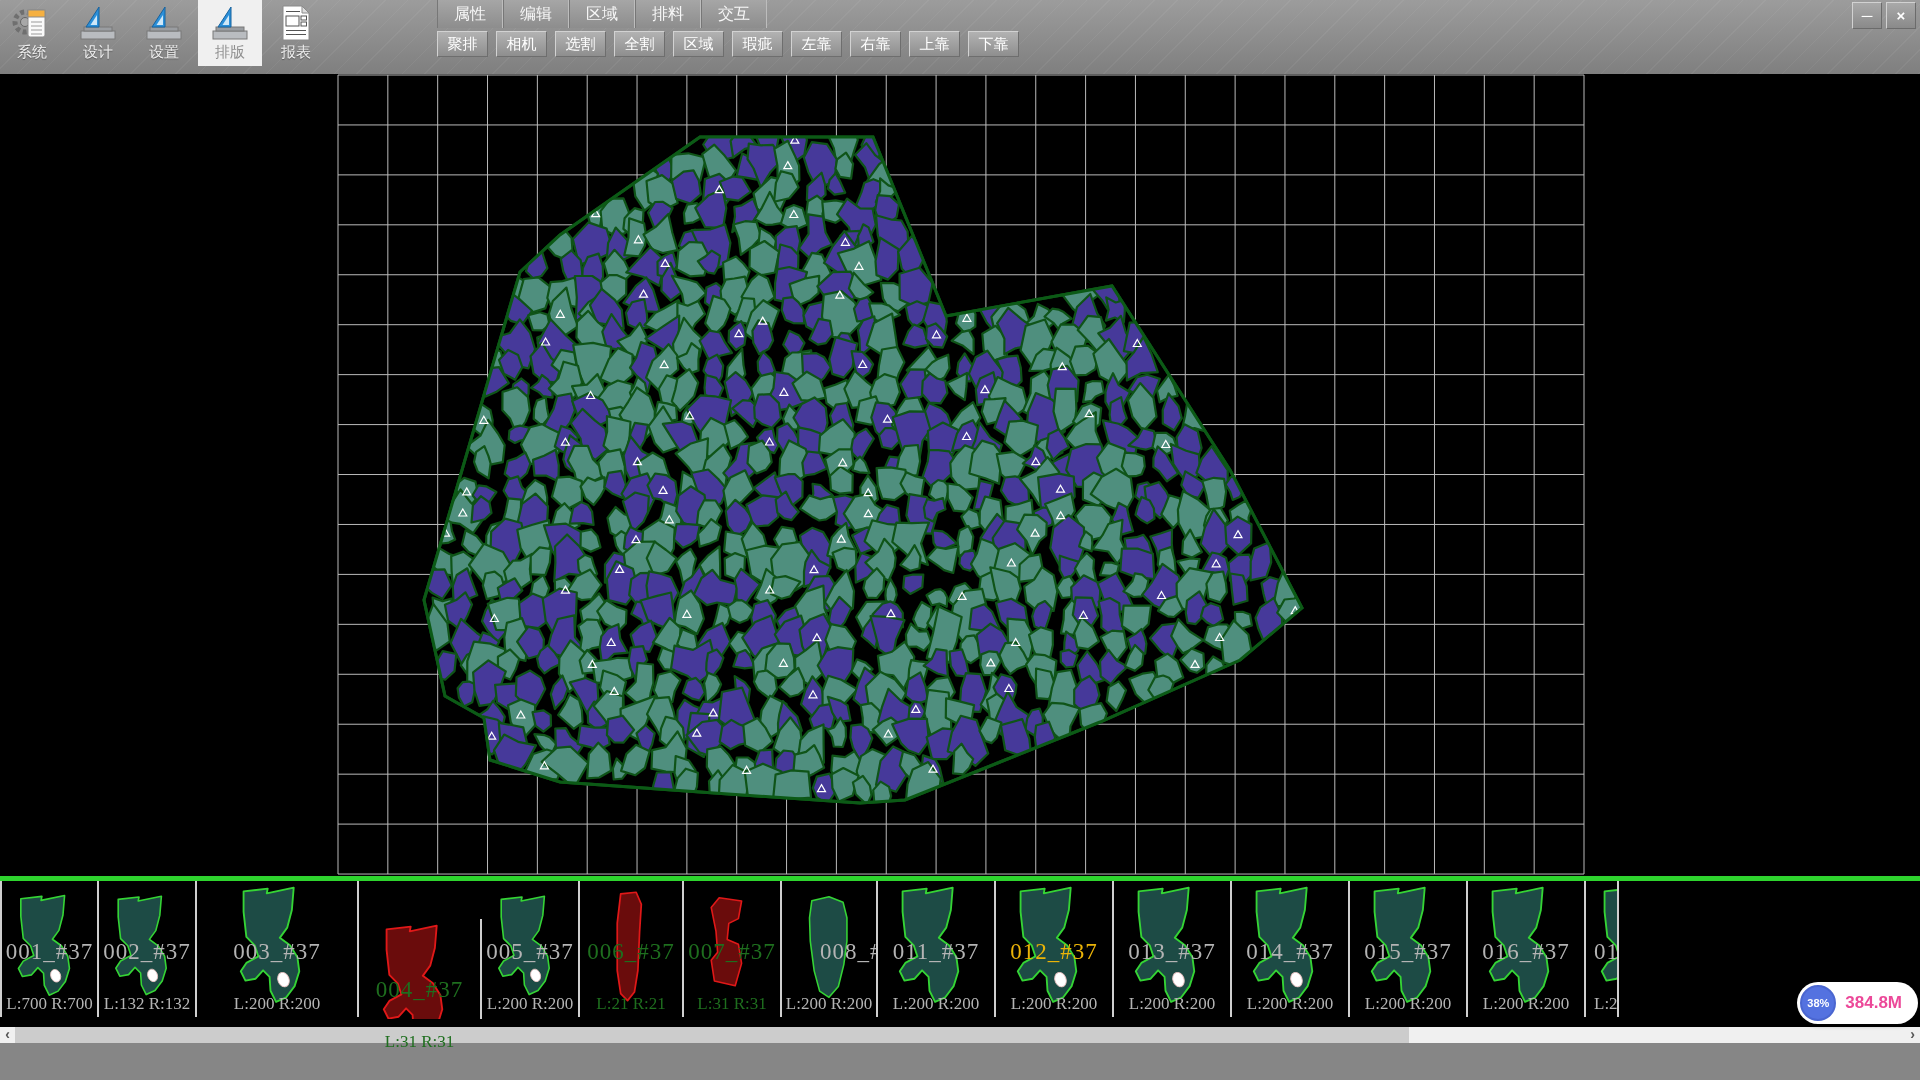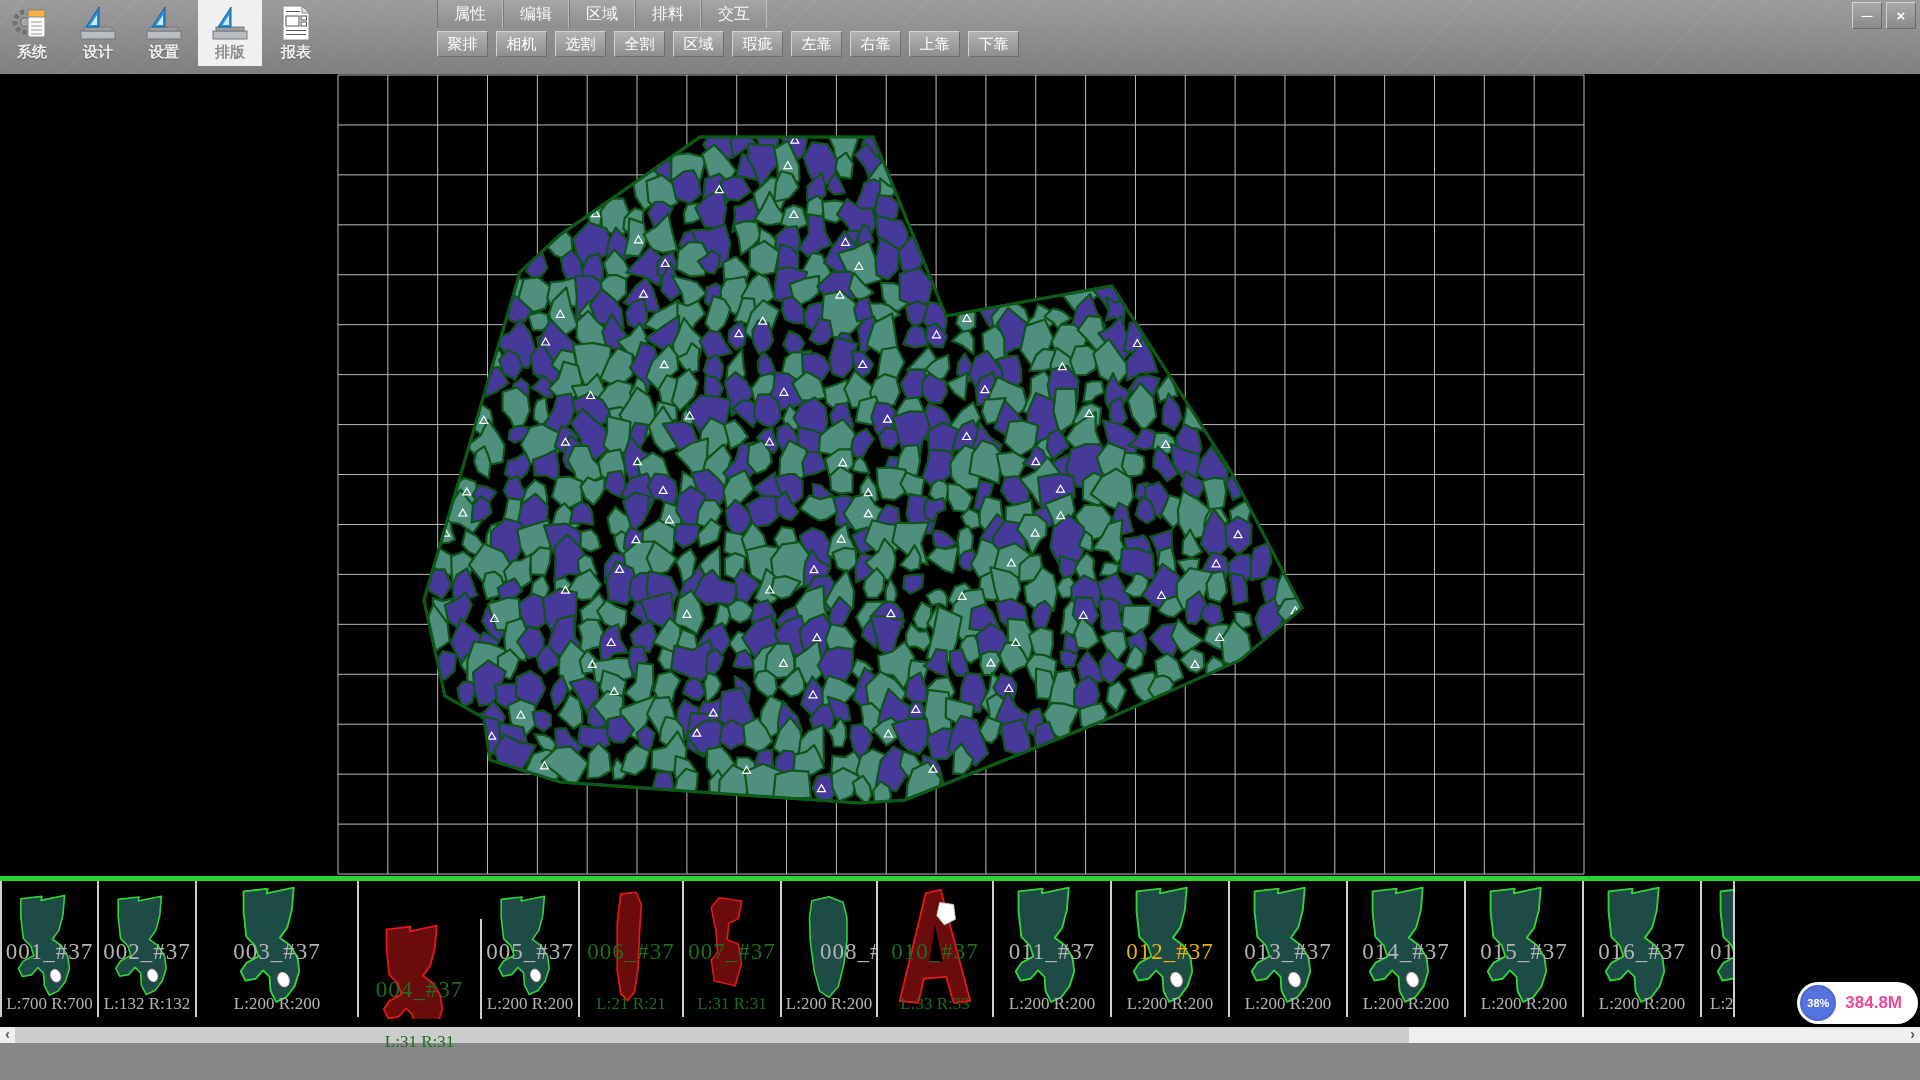--- a/index.html
+++ b/index.html
@@ -7,21 +7,21 @@
        font-family:"Liberation Sans",sans-serif;background:#000;}
 
   
   #toolbar{position:absolute;left:0;top:0;width:1920px;height:74px;
     background:linear-gradient(#9c9c9c,#7f7f7f);
     background-image:repeating-linear-gradient(135deg,rgba(255,255,255,.05) 0 1px,rgba(0,0,0,0) 1px 16px),linear-gradient(#9c9c9c,#7f7f7f);}
   #main-buttons{position:absolute;left:0;top:0;height:66px;display:flex;}
   .main-btn{width:64px;height:66px;margin-right:2px;text-align:center;cursor:default;}
   .main-btn.active{background:#f0f0f0;}
   .main-btn .mb-icon{margin-top:3px;height:40px;}
-  .main-btn .mb-label{font-size:15px;color:#efefef;text-shadow:0 1px 1px rgba(0,0,0,.35);line-height:18px;font-weight:bold;}
+  .main-btn .mb-label{font-size:15px;color:#efefef;text-shadow:0 1px 1px rgba(0,0,0,.35);line-height:18px;}
   .main-btn.active .mb-label{color:#8f8f8f;text-shadow:none;}
 
   #menu-row{position:absolute;left:437px;top:0;height:28px;display:flex;}
   .menu-item{width:64px;height:28px;line-height:28px;text-align:center;color:#f7f7f7;
     font-size:16px;background:linear-gradient(#a6a6a6,#8d8d8d);
     border-right:1px solid #bdbdbd;border-left:1px solid #777;}
   #action-row{position:absolute;left:437px;top:31px;height:26px;display:flex;}
   .action-btn{width:51px;height:26px;line-height:24px;margin-right:8px;text-align:center;
     color:#fff;font-size:15px;background:linear-gradient(#b2b2b2,#8e8e8e);
     border:1px solid;border-color:#d2d2d2 #6e6e6e #6e6e6e #d2d2d2;box-sizing:border-box;}
@@ -1001,29 +1001,20 @@
         <div class="thumb-label" style="color: rgb(30, 110, 30);">007_#37</div>
         <div class="thumb-sub" style="color: rgb(30, 110, 30);">L:31 R:31</div>
       </div>
       <div class="thumb-cell" style="width: 96px;">
         <div class="thumb-shape"><svg width="78" height="130" viewBox="0 0 100 140" preserveAspectRatio="xMidYMid meet">
             <polygon points="28,8 50,3 68,10 73,30 73,60 69,90 62,118 50,132 38,124 31,98 26,60 25,30" fill="#1d4b45" stroke="#35d435" stroke-width="2" stroke-linejoin="round"></polygon>
           </svg></div>
         <div class="thumb-label" style="color: rgb(180, 180, 180); padding-left: 38px;">008_#37</div>
         <div class="thumb-sub" style="color: rgb(180, 180, 180);">L:200 R:200</div>
       </div>
-      <div class="thumb-cell" style="width: 116px;">
-        <div class="thumb-shape"><svg width="98" height="130" viewBox="0 0 100 140" preserveAspectRatio="xMidYMid meet">
-            <polygon points="40,10 56,6 88,126 70,128 62,100 38,102 32,128 12,126" fill="#6a0c0c" stroke="#e01818" stroke-width="2" stroke-linejoin="round"></polygon>
-            <polygon points="44,84 58,84 50,44" fill="#000"></polygon>
-            <polygon points="55,20 70,22 72,38 60,44 52,34" fill="#ffffff" stroke="#cccccc"></polygon>
-          </svg></div>
-        <div class="thumb-label" style="color: rgb(30, 110, 30);">010_#37</div>
-        <div class="thumb-sub" style="color: rgb(30, 110, 30);">L:33 R:33</div>
-      </div>
       <div class="thumb-cell" style="width: 118px;">
         <div class="thumb-shape"><svg width="100" height="130" viewBox="0 0 100 140" preserveAspectRatio="xMidYMid meet">
             <polygon points="14,8 40,5 39,10 68,4 66,28 61,47 53,58 64,66 72,79 74,94 69,110 60,122 49,127 43,115 42,100 35,93 27,102 16,104 11,94 17,85 30,78 26,66 17,57 14,30" fill="#1d4b45" stroke="#35d435" stroke-width="2" stroke-linejoin="round"></polygon>
           </svg></div>
         <div class="thumb-label" style="color: rgb(180, 180, 180);">011_#37</div>
         <div class="thumb-sub" style="color: rgb(180, 180, 180);">L:200 R:200</div>
       </div>
       <div class="thumb-cell" style="width: 118px;">
         <div class="thumb-shape"><svg width="100" height="130" viewBox="0 0 100 140" preserveAspectRatio="xMidYMid meet">
             <polygon points="14,8 40,5 39,10 68,4 66,28 61,47 53,58 64,66 72,79 74,94 69,110 60,122 49,127 43,115 42,100 35,93 27,102 16,104 11,94 17,85 30,78 26,66 17,57 14,30" fill="#1d4b45" stroke="#35d435" stroke-width="2" stroke-linejoin="round"></polygon>

